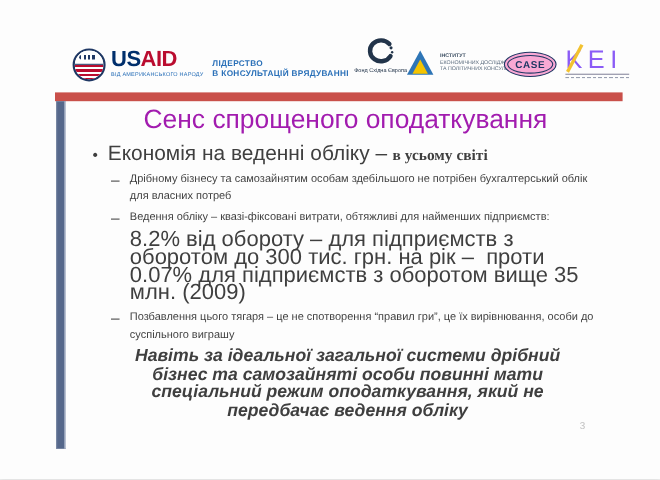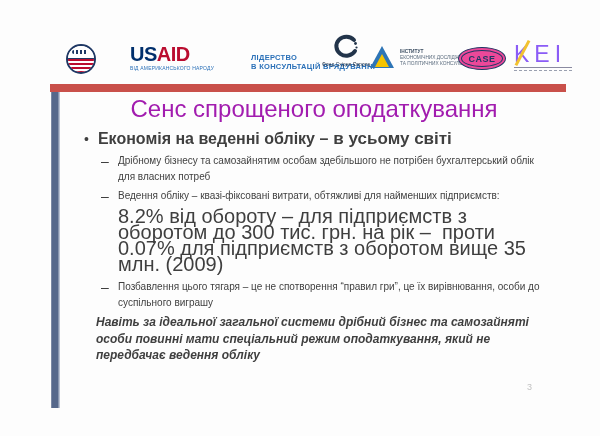--- a/index.html
+++ b/index.html
@@ -5,21 +5,21 @@
   html,body { margin:0; padding:0; background:#e8e8e8; }
   .page {
     position:relative; width:600px; height:436px; background:#fdfdfd;
     font-family:"Liberation Sans", sans-serif; color:#3f3f3f; overflow:hidden;
     box-shadow:0 0 4px rgba(0,0,0,.25);
   }
 
   
   .logo-band { position:absolute; left:0; top:0; width:600px; height:84px; }
 
-  .usaid { position:absolute; left:66px; top:44px; display:flex; align-items:flex-start;gap:29px; }
+  .usaid { position:absolute; left:66px; top:44px; display:flex; align-items:flex-start; }
   .usaid-emblem { width:26px; height:26px; border-radius:50%; border:2px solid #1f3864;
     background:#fff; overflow:hidden; position:relative; flex:none; }
   .usaid-emblem .em-top { position:absolute; left:0; top:0; width:100%; height:46%;
     background:#fff; border-bottom:1px solid #1f3864; }
   .usaid-emblem .em-dots { position:absolute; left:4px; top:4px; width:16px; height:4px;
     background:repeating-linear-gradient(90deg,#1f3864 0 2px,transparent 2px 4px); border-radius:2px;}
   .usaid-emblem .em-bottom { position:absolute; left:0; bottom:0; width:100%; height:50%;
     background:repeating-linear-gradient(180deg,#ba0c2f 0 2px,#ffffff 2px 4px); }
   .usaid-text { margin-left:5px; }
   .usaid-word { font-weight:bold; font-size:20px; line-height:20px; letter-spacing:-0.5px; }
@@ -37,21 +37,21 @@
     border-left:12px solid transparent; border-right:12px solid transparent;
     border-bottom:22px solid #2e75b6; }
   .ier-tri-inner { position:absolute; left:-7px; top:8px; width:0; height:0;
     border-left:7px solid transparent; border-right:7px solid transparent;
     border-bottom:13px solid #f5c400; }
   .ier-text { margin-left:6px; font-size:4.8px; color:#5a6b7d; line-height:6px;
     margin-bottom:1px; white-space:nowrap; }
   .ier-text .t1 { color:#3d4f63; font-weight:bold; }
 
   .case { position:absolute; left:458px; top:47px; border:1.5px solid #1f3864;
-    border-radius:50%; padding:2px; background:#ec4899; }
+    border-radius:50%; padding:2px; background:#f9a8d4; }
   .case-inner { border:1.5px solid #1f3864; border-radius:50%; width:40px; height:15px;
     display:flex; align-items:center; justify-content:center;
     font-weight:bold; font-size:9px; color:#1f3864; letter-spacing:.5px; }
 
   .kei { position:absolute; left:514px; top:42px; width:62px; }
   .kei-letters { position:relative; font-size:23px; line-height:24px; color:#8b5cf6;
     letter-spacing:5px; font-weight:500; }
   .kei-slash { position:absolute; left:7px; top:-3px; width:3px; height:28px;
     background:#f2c230; transform:rotate(28deg); }
   .kei-caption-line { margin-top:1px; width:58px; height:3px;
@@ -64,32 +64,32 @@
   .blue-bar { position:absolute; left:51px; top:92px; width:9px; height:316px;
     background:#56688b; box-shadow:inset -1.5px 0 0 #b9c1d2, inset 1px 0 0 #7a88a4; }
 
   
   .title { position:absolute; left:62px; top:95px; width:504px; text-align:center;
     font-size:24px; color:#a21caf; }
 
   .content { position:absolute; left:84px; top:129px; width:462px; }
   .main-bullet { display:flex; align-items:baseline; margin-bottom:4px; }
   .main-bullet .dot { font-size:14px; margin-right:9px; flex:none; }
-  .main-bullet .bold-lg { font-weight:bold; font-size:16px; }
-  .main-bullet .bold-sm { font-weight:bold; font-size:17px; margin-left:5px; }
+  .main-bullet .bold-lg { font-weight:normal; font-size:19px; }
+  .main-bullet .bold-sm { font-weight:bold; font-size:14px; margin-left:5px;font-family:Liberation Serif, serif; }
 
   .sub { display:flex; margin-left:17px; margin-bottom:3px; }
   .sub .dash { width:10px; margin-right:7px; flex:none; font-size:14px; line-height:16px; }
   .sub .sub-text { font-size:10px; line-height:16px; width:427px; }
 
   .stat { margin-left:34px; width:424px; font-size:20px; line-height:16px;
     margin-top:4px; margin-bottom:7px; white-space:pre-wrap; }
 
-  .conclusion { margin-left:12px; width:440px; text-align:left;
-    font-weight:bold; font-style:italic; font-size:12px; line-height:16.5px; margin-top:2px; }
+  .conclusion { margin-left:12px; width:440px; text-align:center;
+    font-weight:bold; font-style:italic; font-size:16px; line-height:16.5px; margin-top:2px; }
 
   .page-number { position:absolute; left:527px; top:382px; font-size:9px; color:#c2c2c2; }
 </style>
 </head>
 <body>
 
 <div class="page">
 
   <div class="logo-band">
 

